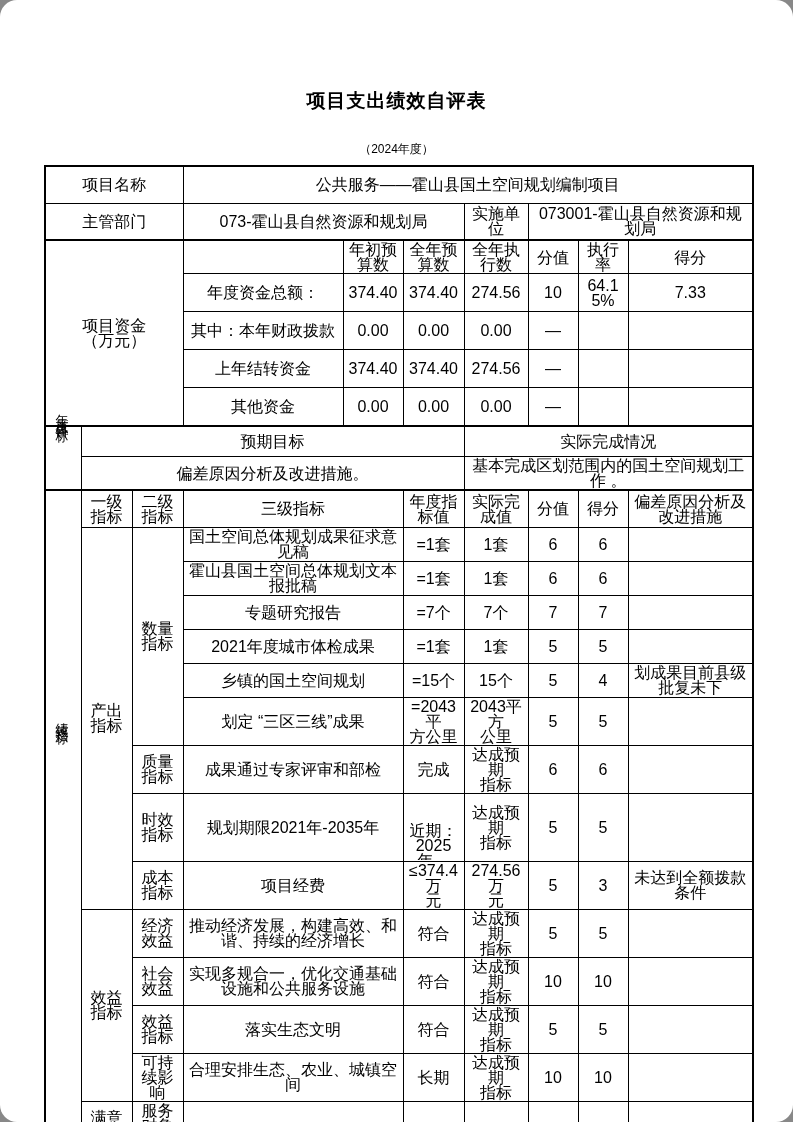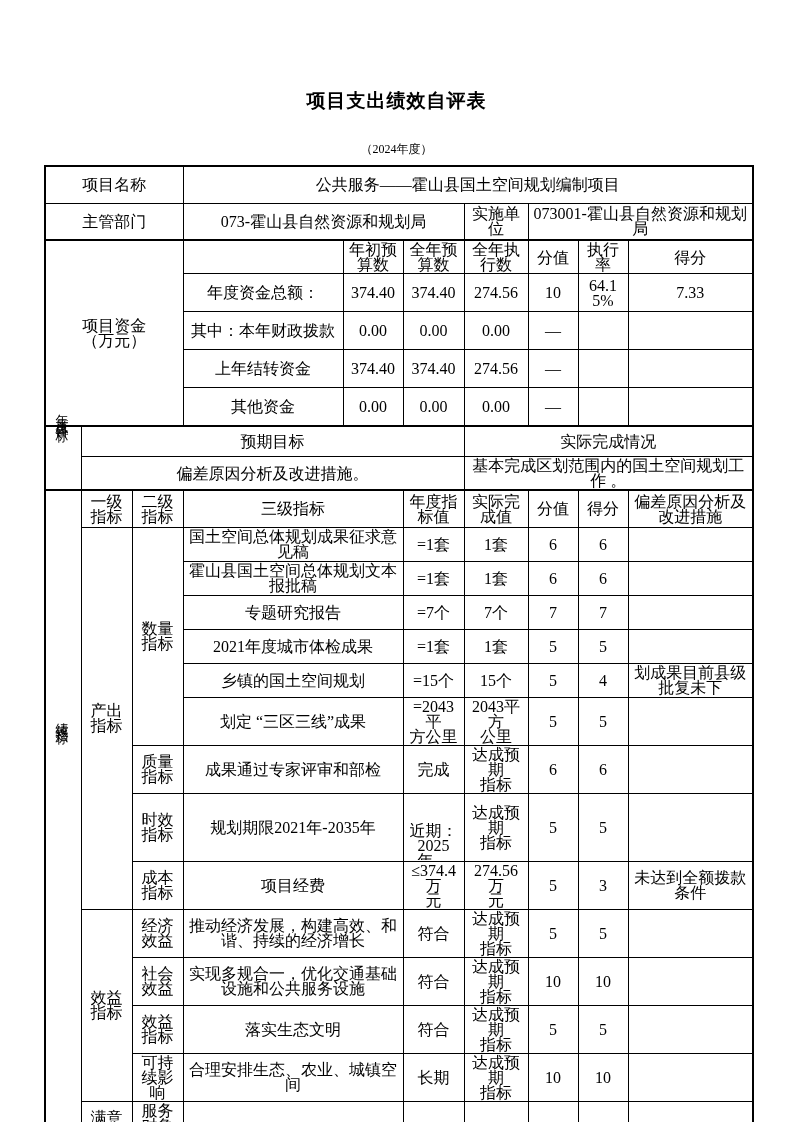--- a/index.html
+++ b/index.html
@@ -1,19 +1,19 @@
 <!DOCTYPE html>
 <html><head>
 <meta charset="utf-8">
 <style>
   html,body{margin:0;padding:0;background:#888;}
   .page{
     position:relative;width:793px;height:1122px;background:#ffffff;
     margin:0 auto;overflow:hidden;
-    font-family:Liberation Serif, serif;color:#000;
+    font-family:Liberation Sans, sans-serif;color:#000;border-radius:17px;
   }
   .doc-title{position:absolute;top:88px;left:0;width:100%;text-align:center;
     font-size:19px;font-weight:bold;letter-spacing:1px;}
   .doc-subtitle{position:absolute;top:141px;left:0;width:100%;text-align:center;font-size:12px;}
   table.main{
     position:absolute;left:44px;top:165px;width:708px;
     border-collapse:collapse;table-layout:fixed;
     font-size:16px;line-height:15px;
   }
   table.main td{

